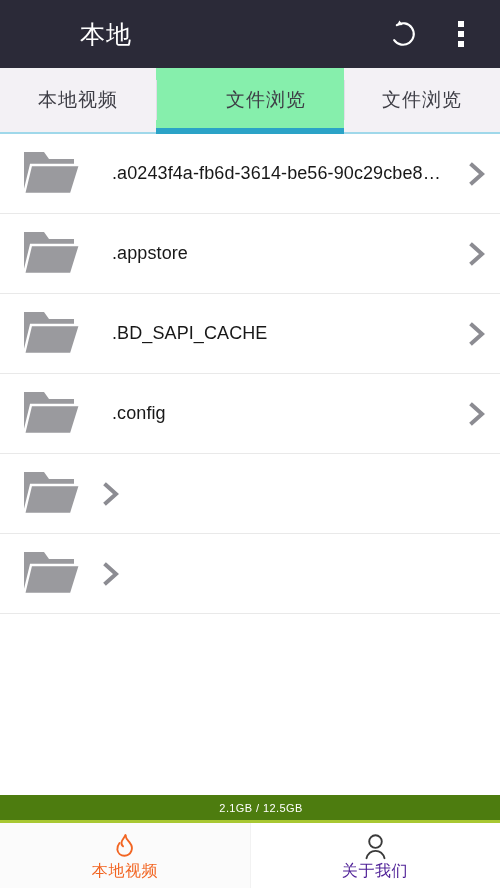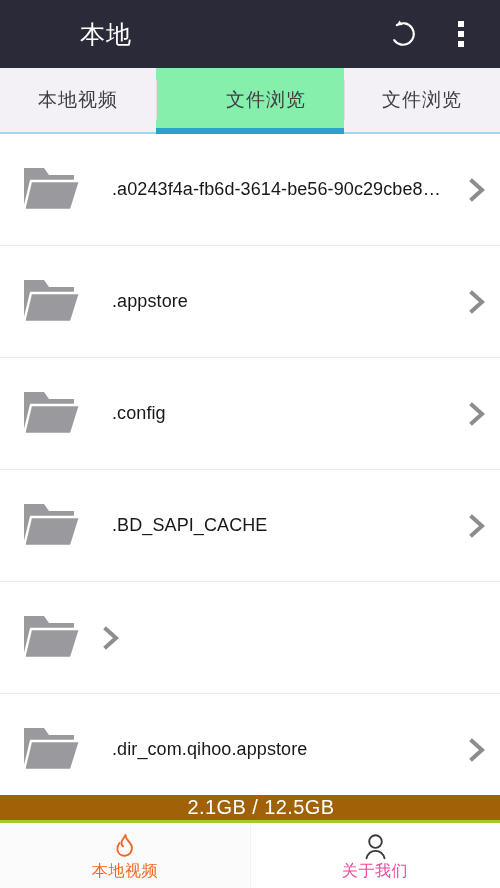--- a/index.html
+++ b/index.html
@@ -114,21 +114,21 @@
     background: #2ba3c7;
   }
 
   
   .filelist {
     flex: 1 1 auto;
     background: #ffffff;
     overflow: hidden;
   }
   .file-row {
-    height: 112px;
+    height: 80px;
     display: flex;
     align-items: center;
     box-sizing: border-box;
     border-bottom: 1px solid #e9e9e9;
     background: #ffffff;
     position: relative;
   }
   .file-icon {
     flex: 0 0 auto;
     width: 72px;
@@ -155,23 +155,23 @@
     display: flex;
     align-items: center;
     justify-content: center;
   }
   .file-chevron svg { display: block; }
 
   
   .storagebar {
     flex: 0 0 25px;
     height: 25px;
-    background: #a16207;
+    background: #4d7c0f;
     color: #ffffff;
-    font-size: 20px;
+    font-size: 11px;
     display: flex;
     align-items: center;
     justify-content: center;
     letter-spacing: 0.4px;
     border-bottom: 3px solid #a8c832;
     box-sizing: content-box;
     position: relative;
     padding-left: 22px;
   }
 
@@ -202,21 +202,21 @@
     background: #f2f2f2;
   }
   .nav-icon { height: 27px; display: flex; align-items: center; }
   .nav-icon svg { display: block; }
   .nav-label {
     font-size: 16px;
     letter-spacing: 0.6px;
     line-height: 1;
   }
   .navitem.active .nav-label { color: #f26522; }
-  .navitem .nav-label { color: #ec4899; }
+  .navitem .nav-label { color: #4c1d95; }
 </style>
 </head>
 <body>
 
 <div id="app">
 
   <div class="header">
     <div class="header-title">本地</div>
     <div class="header-actions">
       <div class="icon-refresh">
@@ -277,65 +277,64 @@
       </div>
     </div>
 
     <div class="file-row">
       <div class="file-icon">
         <svg viewBox="0 0 60 52" width="60" height="52" aria-hidden="true">
           <path d="M2 4 h20 l5 7 h25 v8 H9 L2 44 Z" fill="#9a9a9e"></path>
           <path d="M9 17 h49 l-9 29 H2 Z" fill="#9a9a9e" stroke="#ffffff" stroke-width="2.4"></path>
         </svg>
       </div>
+      <div class="file-name">.BD_SAPI_CACHE</div>
+      <div class="file-chevron">
+        <svg viewBox="0 0 20 28" width="20" height="28" aria-hidden="true">
+          <polyline points="5,5 15,14 5,23" fill="none" stroke="#8c8c92" stroke-width="4" stroke-linecap="square" stroke-linejoin="miter"></polyline>
+        </svg>
+      </div>
+    </div>
+
+    <div class="file-row">
+      <div class="file-icon">
+        <svg viewBox="0 0 60 52" width="60" height="52" aria-hidden="true">
+          <path d="M2 4 h20 l5 7 h25 v8 H9 L2 44 Z" fill="#9a9a9e"></path>
+          <path d="M9 17 h49 l-9 29 H2 Z" fill="#9a9a9e" stroke="#ffffff" stroke-width="2.4"></path>
+        </svg>
+      </div>
       <div class="file-name">.config</div>
       <div class="file-chevron">
         <svg viewBox="0 0 20 28" width="20" height="28" aria-hidden="true">
           <polyline points="5,5 15,14 5,23" fill="none" stroke="#8c8c92" stroke-width="4" stroke-linecap="square" stroke-linejoin="miter"></polyline>
         </svg>
       </div>
     </div>
 
     <div class="file-row">
       <div class="file-icon">
         <svg viewBox="0 0 60 52" width="60" height="52" aria-hidden="true">
           <path d="M2 4 h20 l5 7 h25 v8 H9 L2 44 Z" fill="#9a9a9e"></path>
           <path d="M9 17 h49 l-9 29 H2 Z" fill="#9a9a9e" stroke="#ffffff" stroke-width="2.4"></path>
         </svg>
       </div>
-      <div class="file-name">.BD_SAPI_CACHE</div>
-      <div class="file-chevron">
-        <svg viewBox="0 0 20 28" width="20" height="28" aria-hidden="true">
-          <polyline points="5,5 15,14 5,23" fill="none" stroke="#8c8c92" stroke-width="4" stroke-linecap="square" stroke-linejoin="miter"></polyline>
-        </svg>
-      </div>
-    </div>
-
-    <div class="file-row">
-      <div class="file-icon">
-        <svg viewBox="0 0 60 52" width="60" height="52" aria-hidden="true">
-          <path d="M2 4 h20 l5 7 h25 v8 H9 L2 44 Z" fill="#9a9a9e"></path>
-          <path d="M9 17 h49 l-9 29 H2 Z" fill="#9a9a9e" stroke="#ffffff" stroke-width="2.4"></path>
-        </svg>
-      </div>
-      <div class="file-chevron">
-        <svg viewBox="0 0 20 28" width="20" height="28" aria-hidden="true">
-          <polyline points="5,5 15,14 5,23" fill="none" stroke="#8c8c92" stroke-width="4" stroke-linecap="square" stroke-linejoin="miter"></polyline>
-        </svg>
-      </div>
-    </div>
-
-    <div class="file-row">
-      <div class="file-icon">
-        <svg viewBox="0 0 60 52" width="60" height="52" aria-hidden="true">
-          <path d="M2 4 h20 l5 7 h25 v8 H9 L2 44 Z" fill="#9a9a9e"></path>
-          <path d="M9 17 h49 l-9 29 H2 Z" fill="#9a9a9e" stroke="#ffffff" stroke-width="2.4"></path>
-        </svg>
-      </div>
-      <div class="file-name">.dir_com.qihoo.appstore</div>
+      <div class="file-chevron">
+        <svg viewBox="0 0 20 28" width="20" height="28" aria-hidden="true">
+          <polyline points="5,5 15,14 5,23" fill="none" stroke="#8c8c92" stroke-width="4" stroke-linecap="square" stroke-linejoin="miter"></polyline>
+        </svg>
+      </div>
+    </div>
+
+    <div class="file-row">
+      <div class="file-icon">
+        <svg viewBox="0 0 60 52" width="60" height="52" aria-hidden="true">
+          <path d="M2 4 h20 l5 7 h25 v8 H9 L2 44 Z" fill="#9a9a9e"></path>
+          <path d="M9 17 h49 l-9 29 H2 Z" fill="#9a9a9e" stroke="#ffffff" stroke-width="2.4"></path>
+        </svg>
+      </div>
       <div class="file-chevron">
         <svg viewBox="0 0 20 28" width="20" height="28" aria-hidden="true">
           <polyline points="5,5 15,14 5,23" fill="none" stroke="#8c8c92" stroke-width="4" stroke-linecap="square" stroke-linejoin="miter"></polyline>
         </svg>
       </div>
     </div>
 
   </div>
 
   <div class="storagebar">

